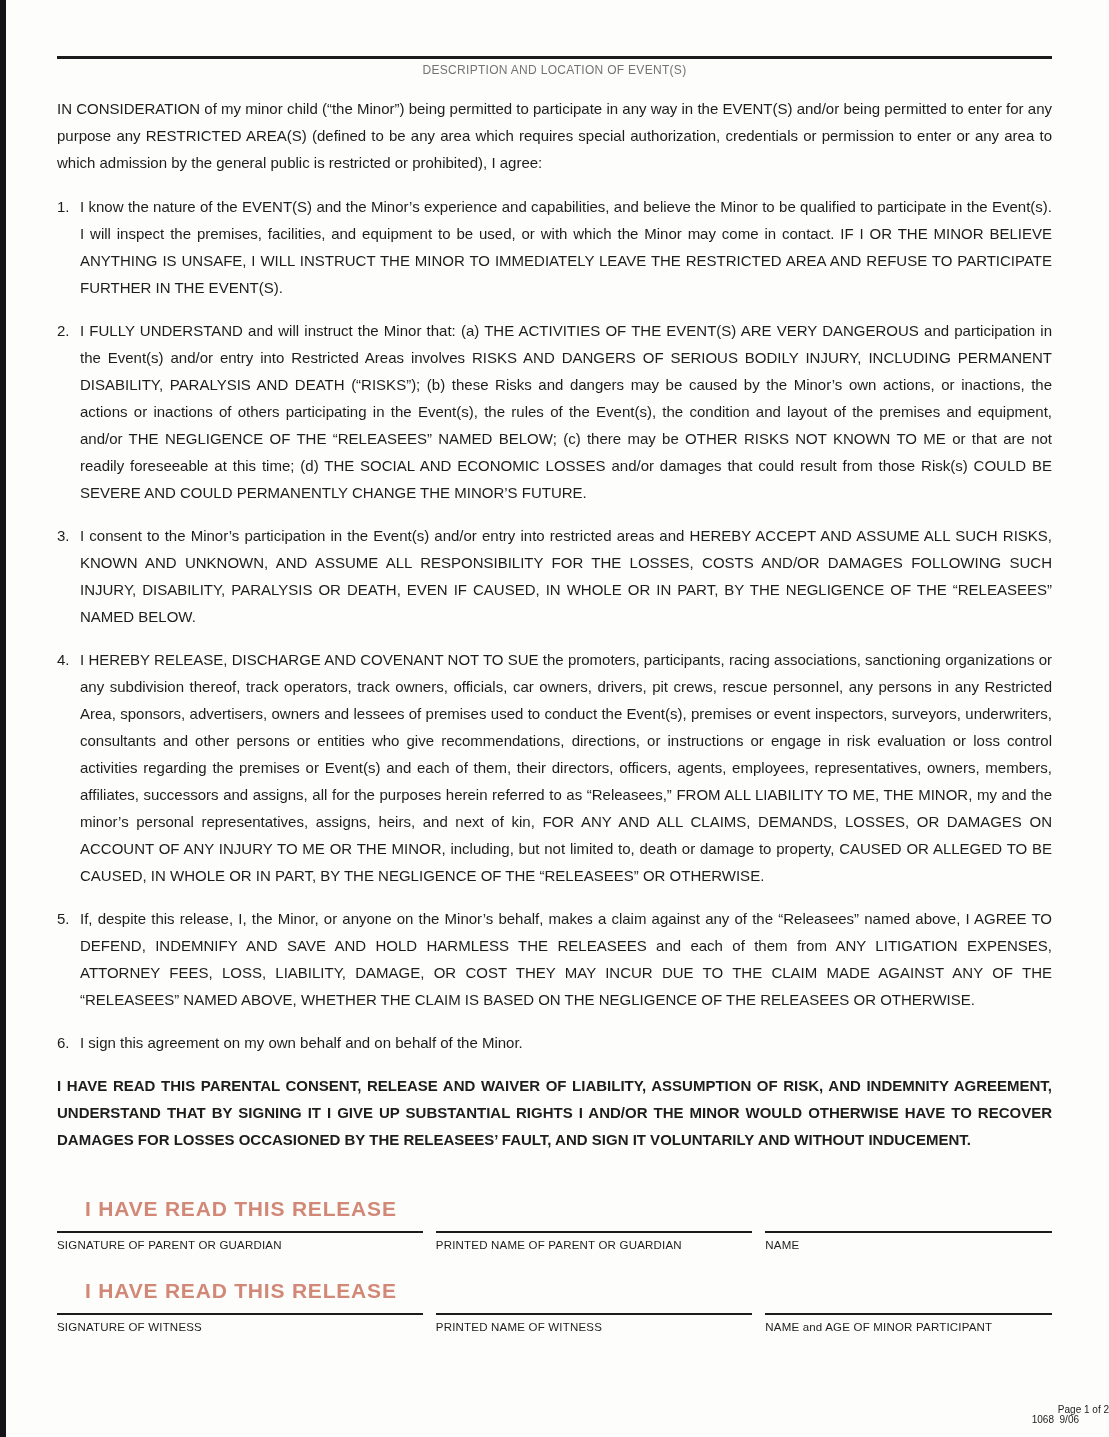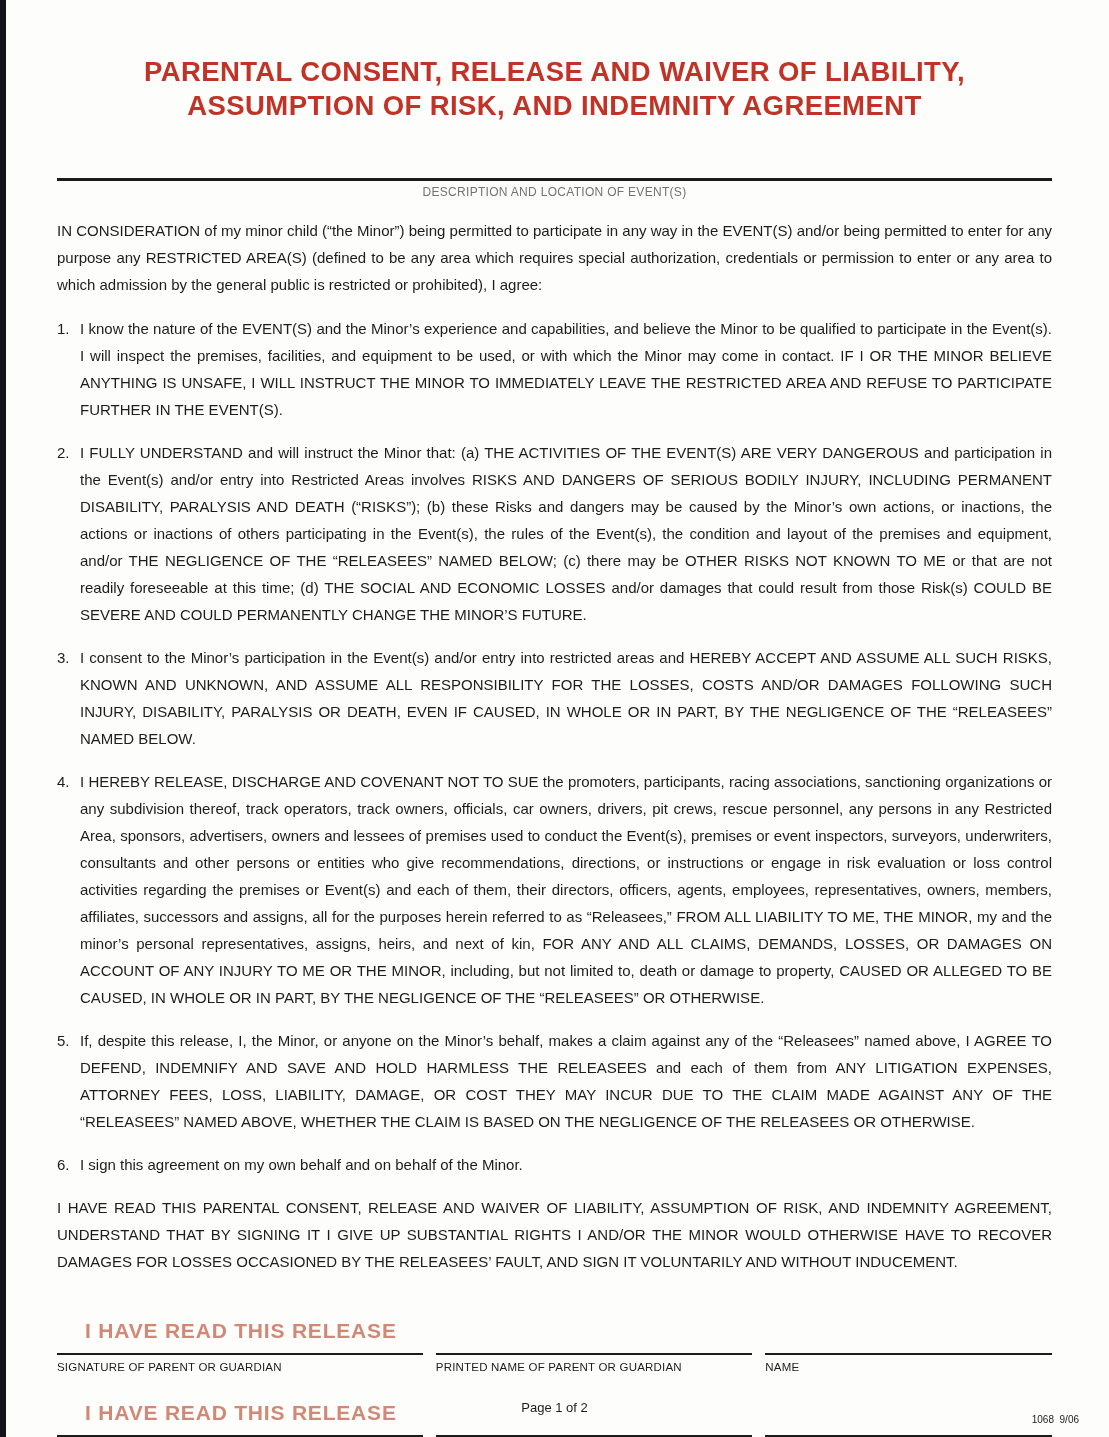--- a/index.html
+++ b/index.html
@@ -57,21 +57,21 @@
     position: relative;
     padding-left: 23px;
     margin-bottom: 16px;
   }
   .clause-num {
     position: absolute;
     left: 0;
     top: 0;
   }
   .ack {
-    font-weight: normal;
+    font-weight: bold;
     margin: 4px 0 0 0;
   }
   .sig-section { margin-top: 44px; }
   .stamp {
     color: #d28876;
     font-weight: bold;
     font-size: 21px;
     letter-spacing: 0.8px;
     margin: 8px 0 10px 28px;
   }
@@ -90,42 +90,38 @@
   .sig-label {
     font-size: 11.5px;
     margin-top: 6px;
     color: #1d1d1d;
     letter-spacing: 0.2px;
   }
   .page-number {
     position: absolute;
     left: 0; right: 0;
     bottom: 22px;
-    text-align: center;
-    font-size: 13px;
+    text-align: right;
+    font-size: 10px;
   }
   .form-number {
     position: absolute;
     right: 30px;
     bottom: 12px;
     font-size: 10px;
     white-space: pre;
   }
 </style>
 </head>
 <body>
 
 <div class="sheet">
   <div class="scan-edge"></div>
 
   <div class="content">
-    <h1 class="doc-title">
-      <span>PARENTAL CONSENT, RELEASE AND WAIVER OF LIABILITY,</span><br>
-      <span>ASSUMPTION OF RISK, AND INDEMNITY AGREEMENT</span>
-    </h1>
 
     <div class="event-field">
       <div class="event-line"></div>
       <div class="event-label">DESCRIPTION AND LOCATION OF EVENT(S)</div>
     </div>
 
     <p class="body-text intro">IN CONSIDERATION of my minor child (“the Minor”) being permitted to participate in any way in the EVENT(S) and/or being permitted to enter for any purpose any RESTRICTED AREA(S) (defined to be any area which requires special authorization, credentials or permission to enter or any area to which admission by the general public is restricted or prohibited), I agree:</p>
 
     <div class="clauses">
       <div class="body-text clause">

